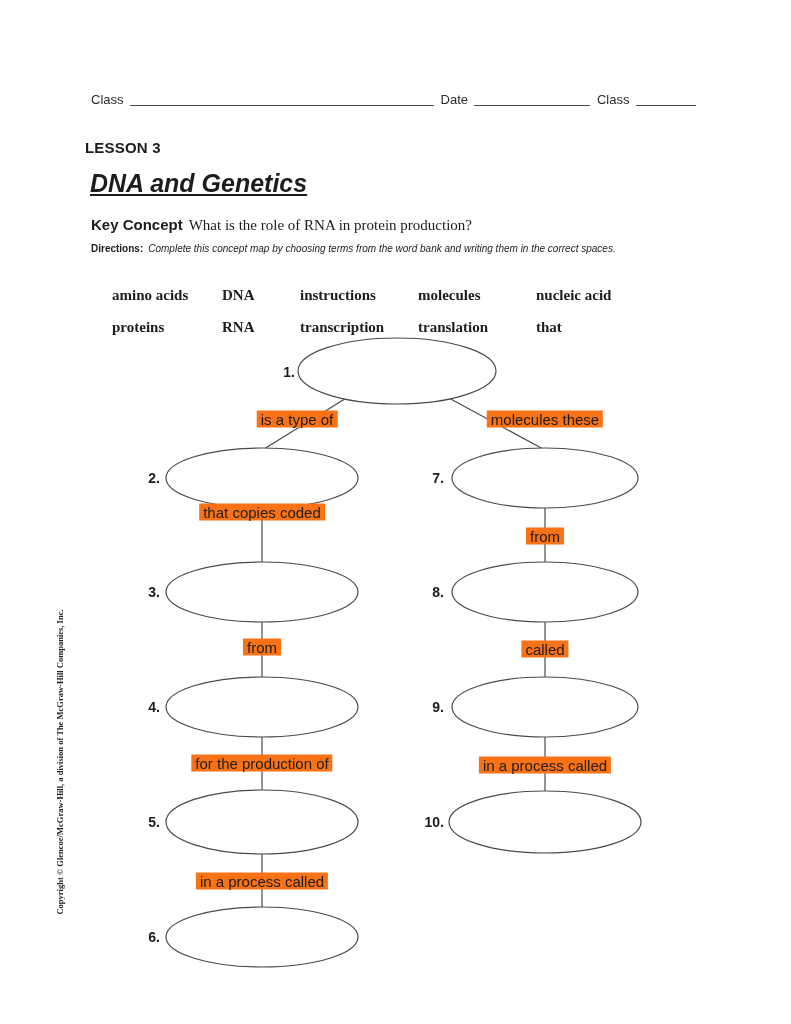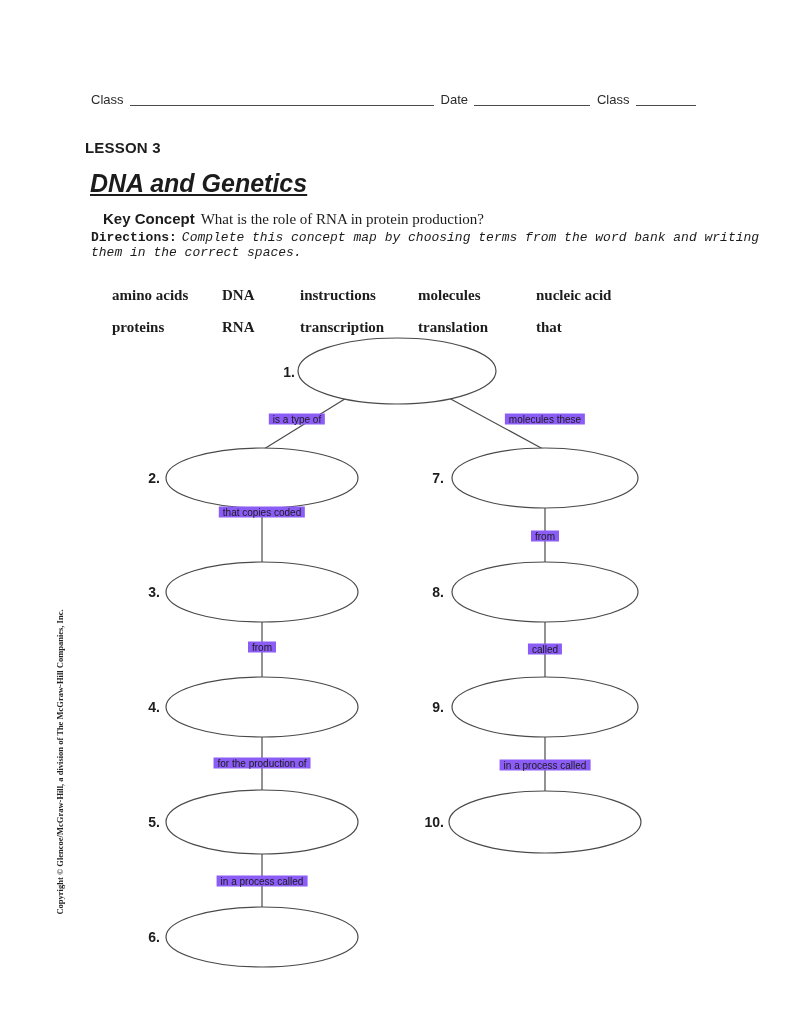--- a/index.html
+++ b/index.html
@@ -15,45 +15,45 @@
   }
   .blank-line { border-bottom:1px solid #4a4a4a; height:15px; }
   .name-line  { width:304px; margin:0 7px 1px 6px; }
   .date-line  { width:116px; margin:0 7px 1px 6px; }
   .class-line { width:60px;  margin:0 0 1px 6px; }
   .hdr-label { white-space:nowrap; }
 
   
   .lesson { position:absolute; left:85px; top:139px; font-size:15px; font-weight:bold; letter-spacing:.2px; }
   .title  { position:absolute; left:90px; top:169px; font-size:25px; font-weight:bold; font-style:italic;text-decoration:underline; }
-  .key-concept { position:absolute; left:91px; top:210px; font-size:15px; font-family:"Liberation Serif", serif;margin-left:12px; }
+  .key-concept { position:absolute; left:91px; top:216px; font-size:15px; font-family:"Liberation Serif", serif; }
   .key-concept .kc-label { font-family:"Liberation Sans", sans-serif; font-weight:bold; font-size:15px; margin-right:6px; }
-  .directions { position:absolute; left:91px; top:230px; font-size:13px; font-family:Liberation Mono, monospace; font-style:italic; }
+  .directions { position:absolute; left:91px; top:243px; font-size:10px; font-family:Liberation Sans, sans-serif; font-style:italic; }
   .directions .dir-label { font-style:normal; font-weight:bold; margin-right:5px; }
 
   
   .word-bank {
     position:absolute; left:112px; top:279px;
     display:grid; grid-template-columns:110px 78px 118px 118px auto;
     row-gap:7px;
     font-family:"Liberation Serif", serif; font-weight:bold; font-size:15px;
   }
   .word-bank span { white-space:nowrap;margin-top:8px; }
 
   
   .map-svg { position:absolute; left:0; top:0; }
   .node-num {
     position:absolute; width:40px; text-align:right;
     transform:translateY(-52%);
     font-size:14px; font-weight:bold;
   }
   .connector-label {
     position:absolute; transform:translate(-50%,-50%);
-    background:#8b5cf6; padding:0 4px;
-    font-size:10px; white-space:nowrap;
+    background:#f97316; padding:0 4px;
+    font-size:15px; white-space:nowrap;
   }
 
   
   .copyright {
     position:absolute; left:60px; top:762px;
     transform:translate(-50%,-50%) rotate(-90deg);
     transform-origin:center;
     font-family:"Liberation Serif", serif; font-weight:bold;
     font-size:8.5px; white-space:nowrap; color:#222;
   }

